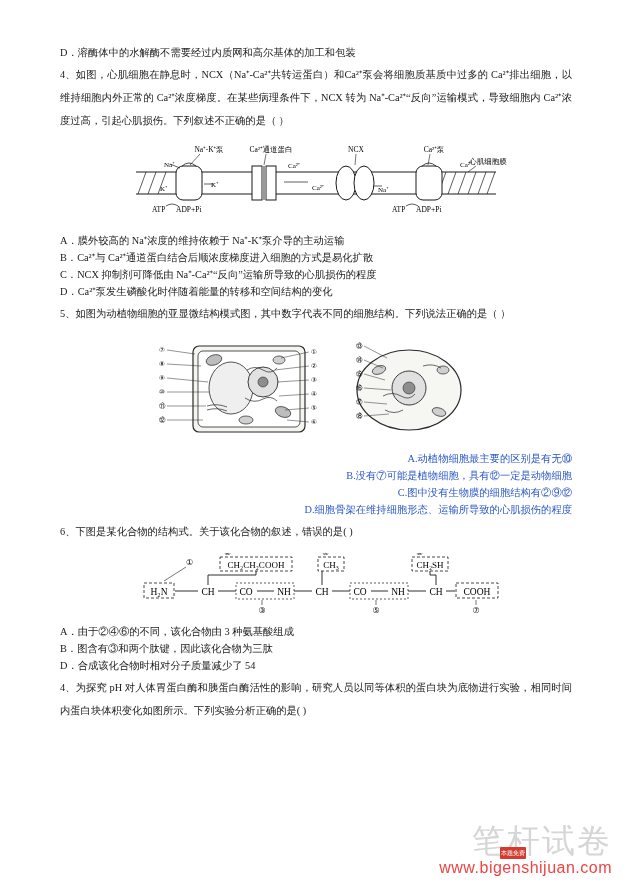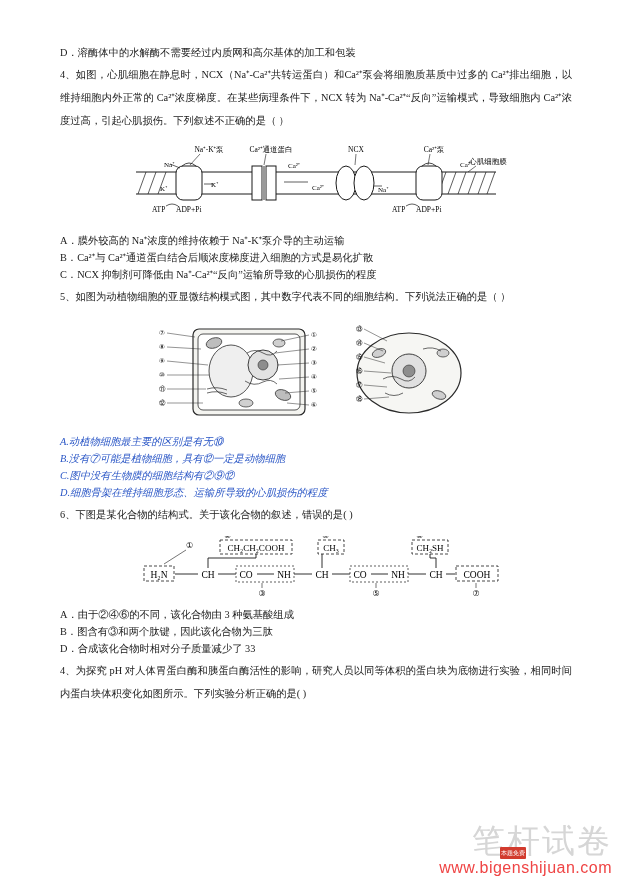--- a/index.html
+++ b/index.html
@@ -24,21 +24,21 @@
   }
   .opt{
     font-size:10.3px;
     line-height:17px;
     margin:0;
     padding-left:0px;
   }
   .blk{margin-top:2px;}
   .q-head{font-size:10.3px;line-height:23px;text-align:justify;}
   .blue{color:#2b57c6;}
-  .center{text-align:left;font-style:italic;}
+  .center{text-align:right;}
 
   
   .fig1{position:relative;height:86px;margin:6px 0 4px 0;text-align:center;}
   .fig1 svg{display:block;margin:0 auto;}
 
   
   .fig2{position:relative;height:112px;margin:4px 0 2px 0;}
   .fig2 svg{display:block;margin:0 auto;}
 
   
@@ -149,20 +149,21 @@
         <path d="M50 64 q6 -4 12 0" fill="none" stroke="#1a1a1a" stroke-width="0.7"></path>
         <text x="276" y="70" font-size="7.5" font-family="Liberation Serif, serif">ATP</text>
         <text x="300" y="70" font-size="7.5" font-family="Liberation Serif, serif">ADP+Pi</text>
         <path d="M290 64 q6 -4 12 0" fill="none" stroke="#1a1a1a" stroke-width="0.7"></path>
       </svg>
     </div>
 
     <p class="opt">A．膜外较高的 Na⁺浓度的维持依赖于 Na⁺-K⁺泵介导的主动运输</p>
     <p class="opt">B．Ca²⁺与 Ca²⁺通道蛋白结合后顺浓度梯度进入细胞的方式是易化扩散</p>
     <p class="opt">C．NCX 抑制剂可降低由 Na⁺-Ca²⁺“反向”运输所导致的心肌损伤的程度</p>
+    <p class="opt">D．Ca²⁺泵发生磷酸化时伴随着能量的转移和空间结构的变化</p>
 
     <p class="q-head blk">5、如图为动植物细胞的亚显微结构模式图，其中数字代表不同的细胞结构。下列说法正确的是（    ）</p>
 
     <div class="fig2">
       <svg width="330" height="112" viewBox="0 0 330 112" xmlns="http://www.w3.org/2000/svg">
 
         <rect x="42" y="10" width="112" height="86" rx="6" fill="#f4f4f0" stroke="#2a2a2a" stroke-width="1.2"></rect>
         <rect x="47" y="15" width="102" height="76" rx="5" fill="#ffffff" stroke="#2a2a2a" stroke-width="0.8"></rect>
 
         <ellipse cx="80" cy="52" rx="22" ry="26" fill="#efefef" stroke="#2a2a2a" stroke-width="0.8"></ellipse>
@@ -313,21 +314,21 @@
         </g>
 
         <g stroke="#1a1a1a" stroke-width="0.6">
           <line x1="70" y1="14" x2="48" y2="28"></line>
         </g>
       </svg>
     </div>
 
     <p class="opt">A．由于②④⑥的不同，该化合物由 3 种氨基酸组成</p>
     <p class="opt">B．图含有③和两个肽键，因此该化合物为三肽</p>
-    <p class="opt">D．合成该化合物时相对分子质量减少了 33</p>
+    <p class="opt">D．合成该化合物时相对分子质量减少了 54</p>
 
     <p class="q-head blk">4、为探究 pH 对人体胃蛋白酶和胰蛋白酶活性的影响，研究人员以同等体积的蛋白块为底物进行实验，相同时间内蛋白块体积变化如图所示。下列实验分析正确的是(    )</p>
 
   </div>
 
   <div class="wm">
     <div class="wm-main">笔杆试卷</div>
     <div class="wm-sub">www.bigenshijuan.com</div>
   </div>
   <div class="wm-badge">本题免费</div>

